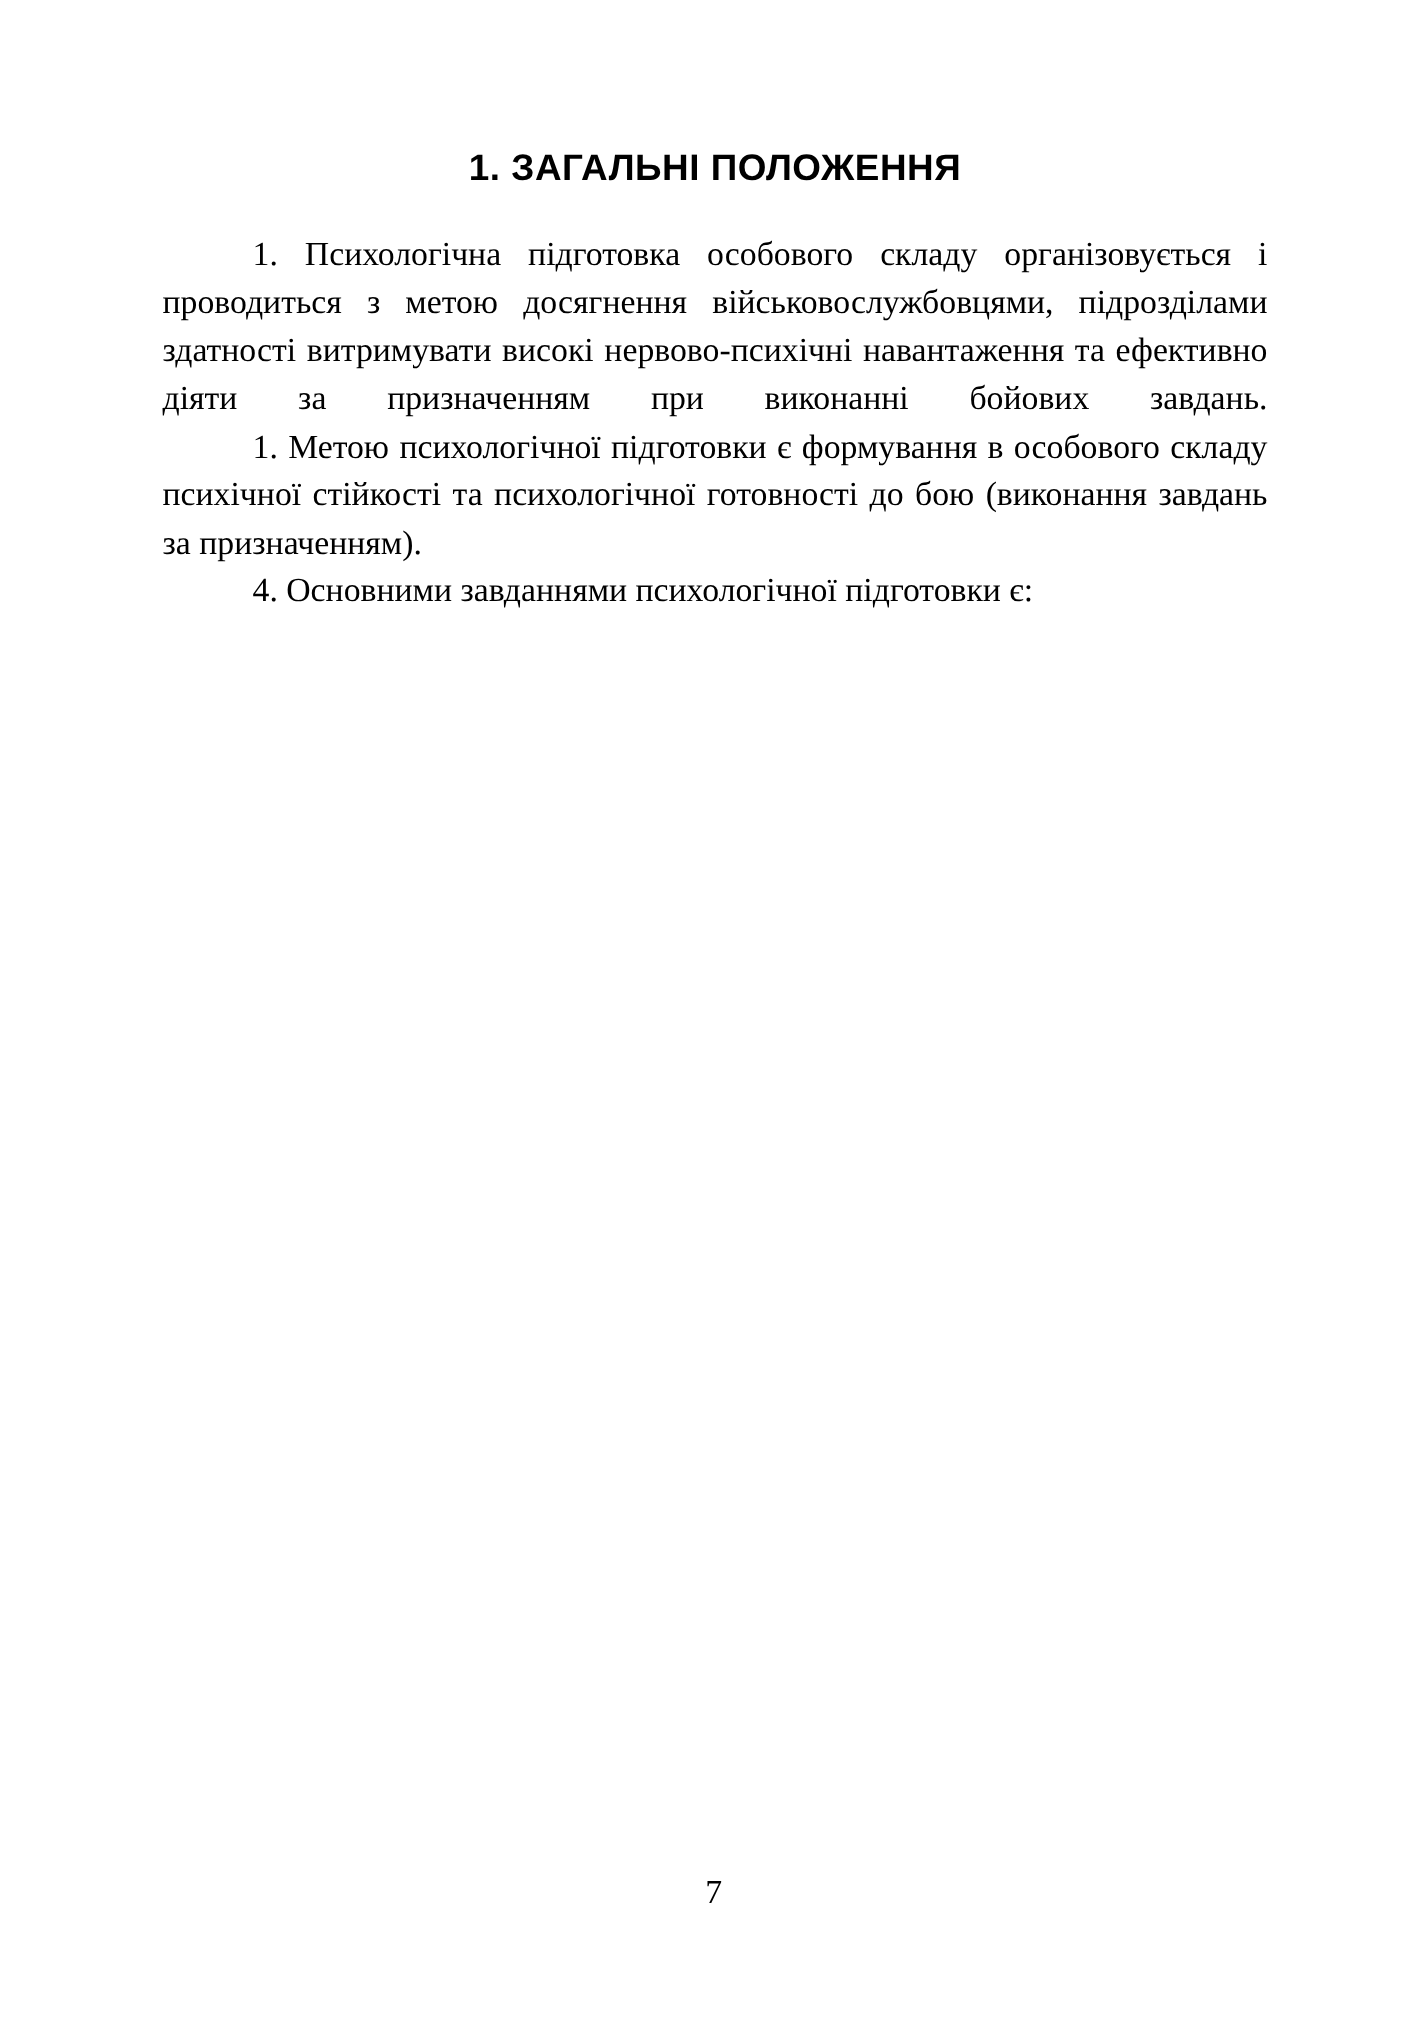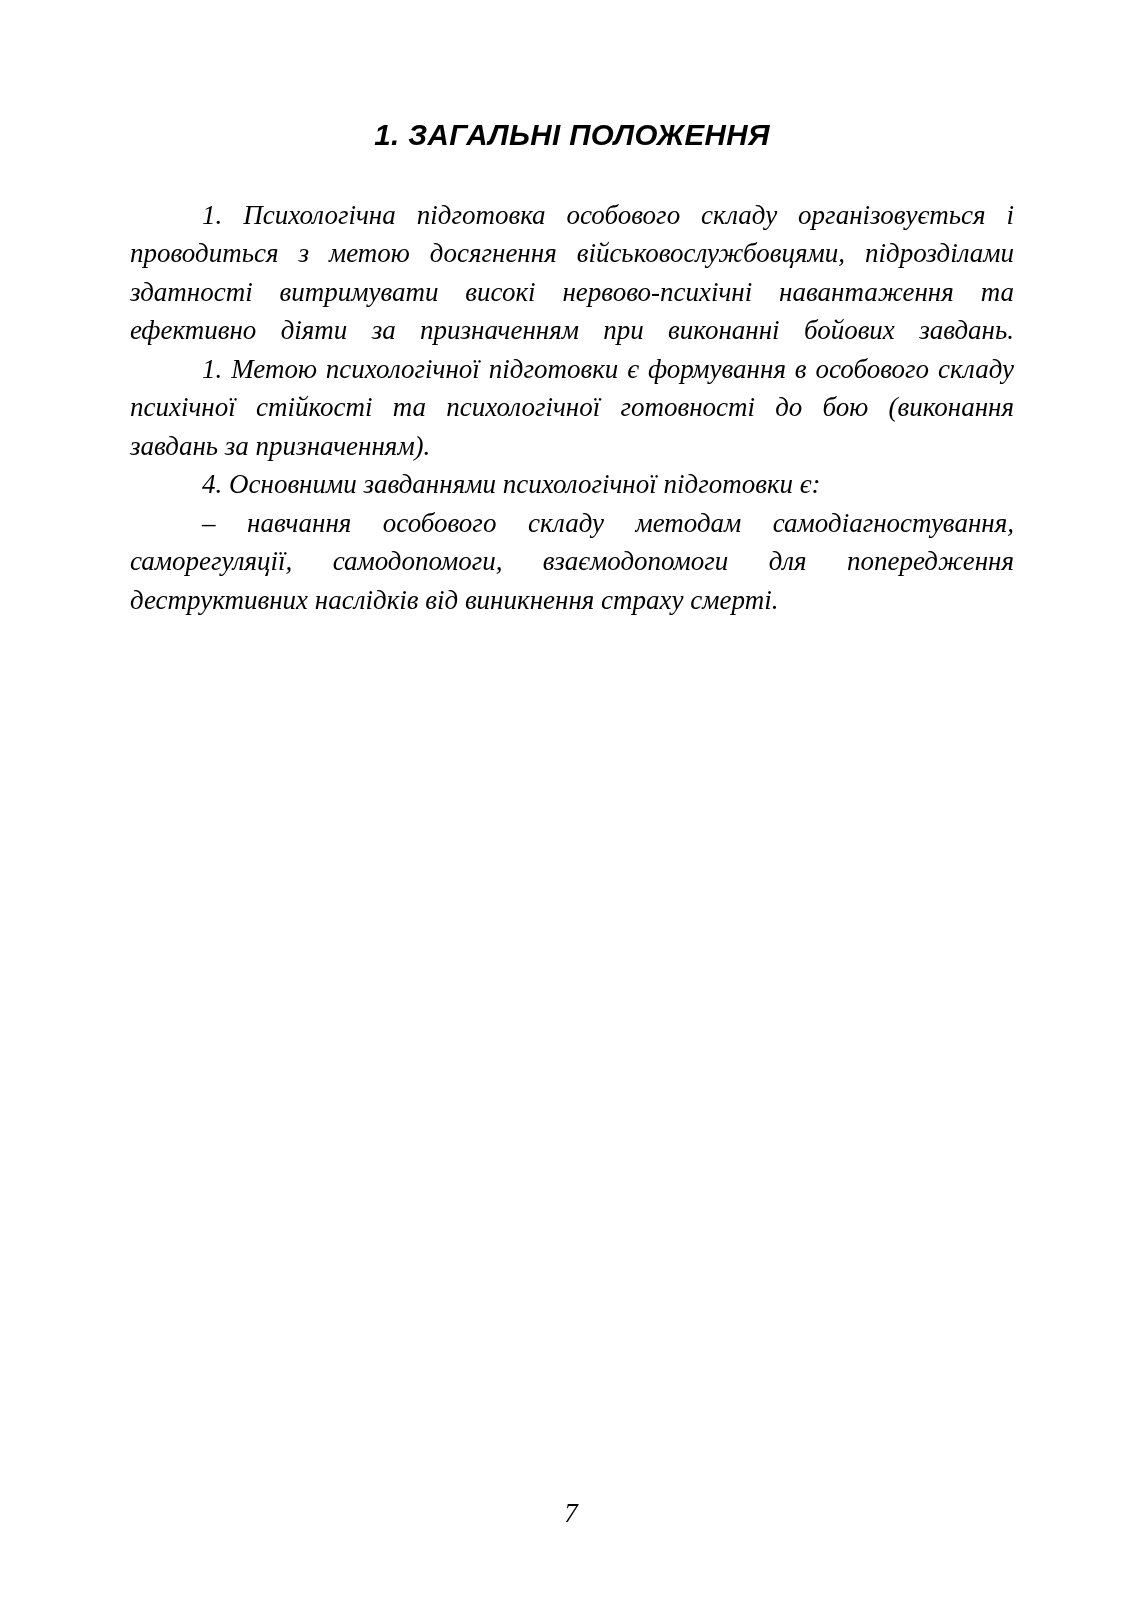--- a/index.html
+++ b/index.html
@@ -10,21 +10,20 @@
   }
 
   .page {
     position: relative;
     width: 1118px;
     height: 1615px;
     margin: 0 auto;
     background: #ffffff;
     overflow: hidden;
     box-sizing: border-box;
-    font-style: italic;
   }
 
   .content {
     position: absolute;
     left: 118px;
     top: 0;
     width: 884px;   
   }
 
   .doc-title {
@@ -34,21 +33,21 @@
     letter-spacing: 0.4px;
     text-align: center;
     color: #000000;
     margin: 0;
     padding-top: 118px;
     line-height: 1.15;
     white-space: nowrap;
   }
 
   .body-block {
-    margin-top: 44px;
+    margin-top: 32px;
   }
 
   p.para {
     font-family: "Liberation Serif", "DejaVu Serif", serif;
     font-size: 27px;
     line-height: 38.5px;
     color: #000000;
     text-align: justify;
     text-justify: inter-word;
     margin: 0;
@@ -85,20 +84,19 @@
 
     <div class="body-block">
 
       <p class="para full-justify">1. Психологічна підготовка особового складу організовується і проводиться з метою досягнення військовослужбовцями, підрозділами здатності витримувати високі нервово-психічні навантаження та ефективно діяти за призначенням при виконанні бойових завдань.</p>
 
       <p class="para">1. Метою психологічної підготовки є формування в особового складу психічної стійкості та психологічної готовності до бою (виконання завдань за призначенням).</p>
 
       <p class="para">4. Основними завданнями психологічної підготовки є:</p>
 
 
-      <p class="para">– навчання особового складу методам самодіагностування, саморегуляції, самодопомоги, взаємодопомоги для попередження деструктивних наслідків від виникнення страху смерті.</p>
 
     </div>
   </div>
 
   <div class="page-number">7</div>
 
 </div>
 
 </body></html>

